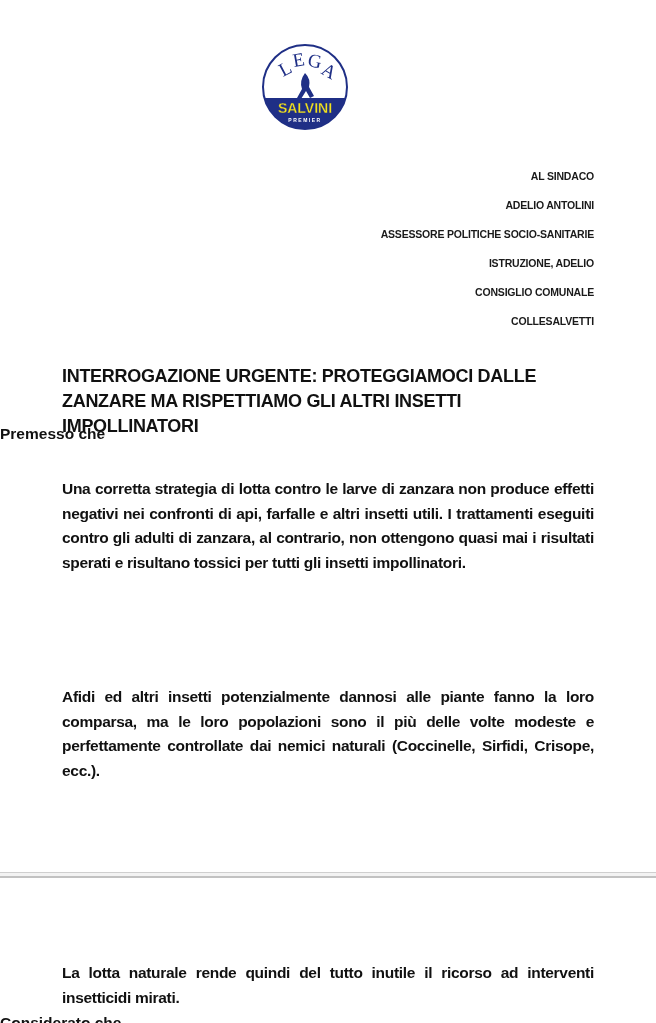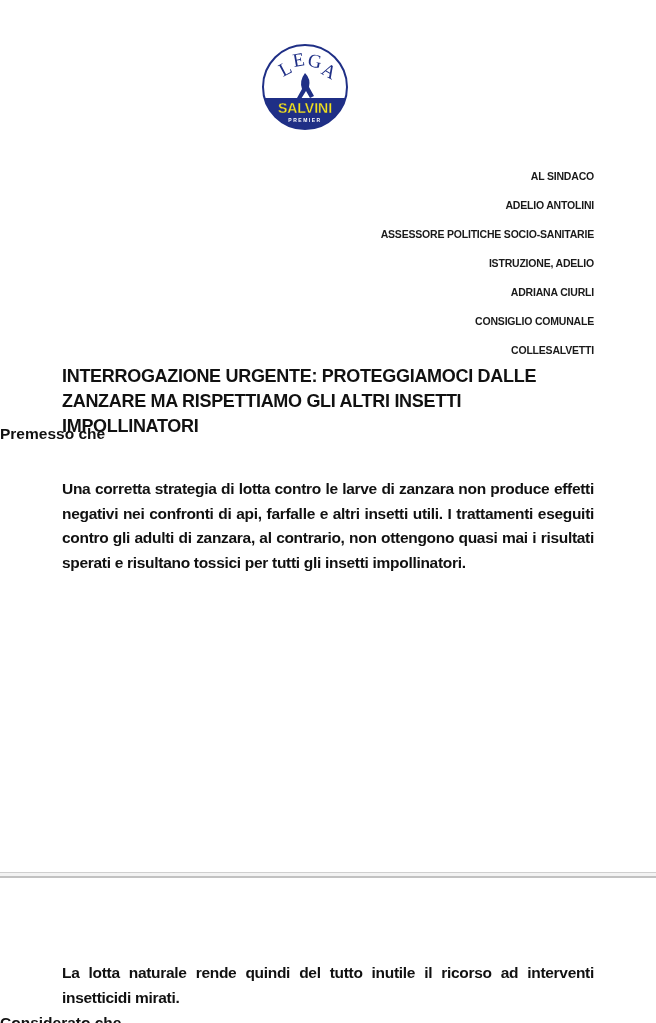--- a/index.html
+++ b/index.html
@@ -57,30 +57,30 @@
     <text x="59" y="30" font-size="19" font-family="Liberation Serif, serif" fill="#1f2f86" transform="rotate(30 59 30)">A</text>
     <text x="44" y="70" text-anchor="middle" font-size="14" font-weight="bold" font-family="Liberation Sans, sans-serif" fill="#f3e21c" stroke="#1f2f86" stroke-width="0.3">SALVINI</text>
     <text x="44" y="79" text-anchor="middle" font-size="5" font-weight="bold" letter-spacing="1.5" font-family="Liberation Sans, sans-serif" fill="#ffffff">PREMIER</text>
   </svg>
 
   <div class="recipients">
     <div class="recipient">AL SINDACO</div>
     <div class="recipient">ADELIO ANTOLINI</div>
     <div class="recipient">ASSESSORE POLITICHE SOCIO-SANITARIE</div>
     <div class="recipient">ISTRUZIONE, ADELIO</div>
-    <div class="recipient">ADRIANA CIURLI</div>
     <div class="recipient">CONSIGLIO COMUNALE</div>
     <div class="recipient">COLLESALVETTI</div>
   </div>
 
   <div class="title">INTERROGAZIONE URGENTE: PROTEGGIAMOCI DALLE ZANZARE MA RISPETTIAMO GLI ALTRI INSETTI IMPOLLINATORI</div>
 
   <div class="subhead" style="top:425px;">Premesso che</div>
 
   <div class="para" style="top:461px;margin-top:16px;">Una corretta strategia di lotta contro le larve di zanzara non produce effetti negativi nei confronti di api, farfalle e altri insetti utili. I trattamenti eseguiti contro gli adulti di zanzara, al contrario, non ottengono quasi mai i risultati sperati e risultano tossici per tutti gli insetti impollinatori.</div>
+  <div class="para" style="top:685px;">Afidi ed altri insetti potenzialmente dannosi alle piante fanno la loro comparsa, ma le loro popolazioni sono il più delle volte modeste e perfettamente controllate dai nemici naturali (Coccinelle, Sirfidi, Crisope, ecc.).</div>
 </div>
 
 <div class="page-divider"></div>
 
 <div class="page page2">
   <div class="para" style="top:74px;margin-top:9px;">La lotta naturale rende quindi del tutto inutile il ricorso ad interventi insetticidi mirati.</div>
   <div class="subhead" style="top:136px;">Considerato che</div>
 </div>
 
 </body></html>

